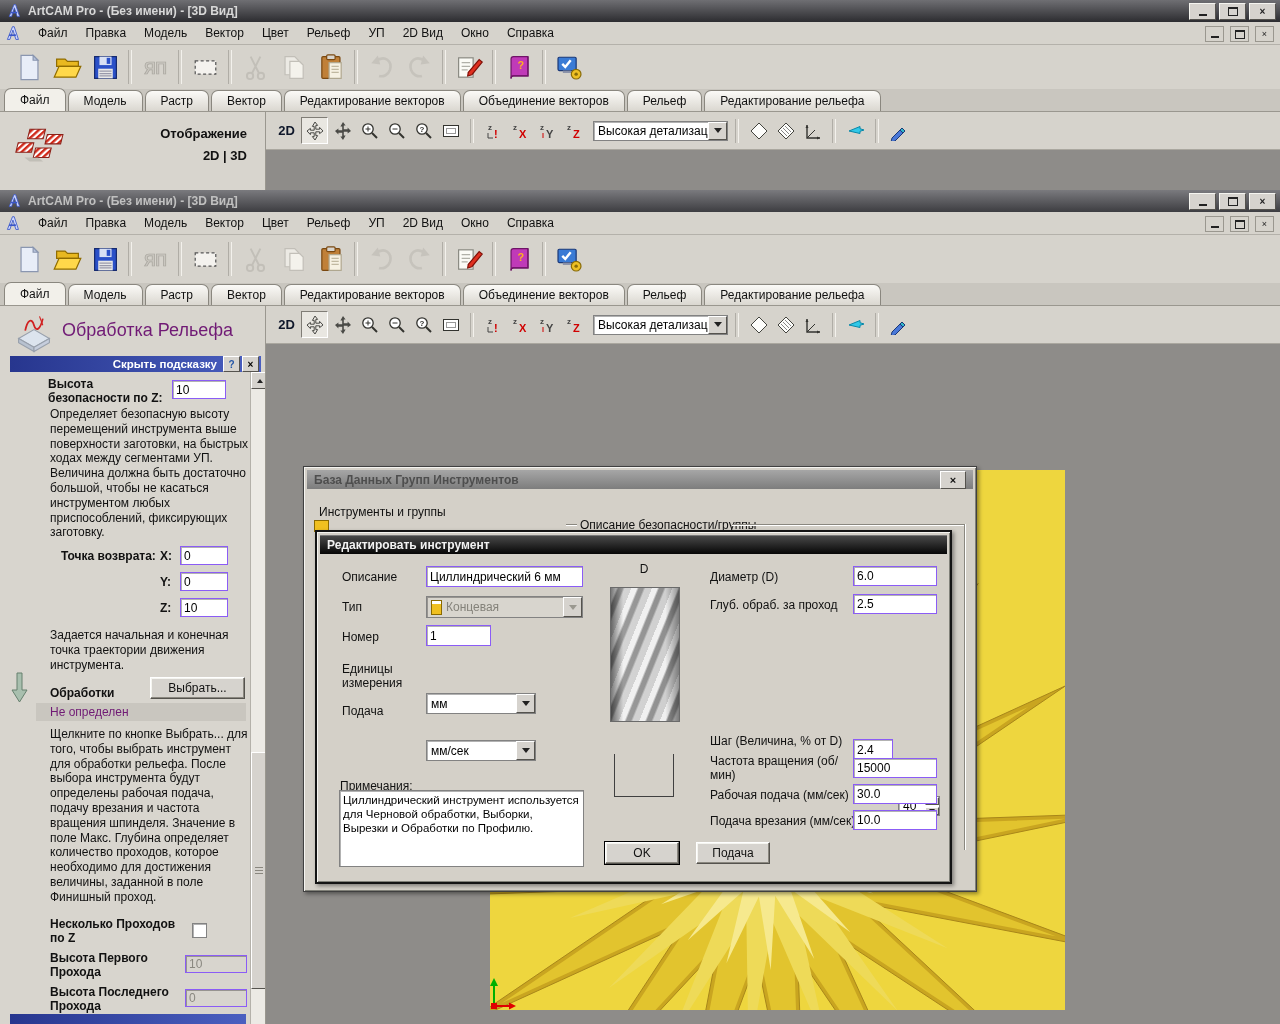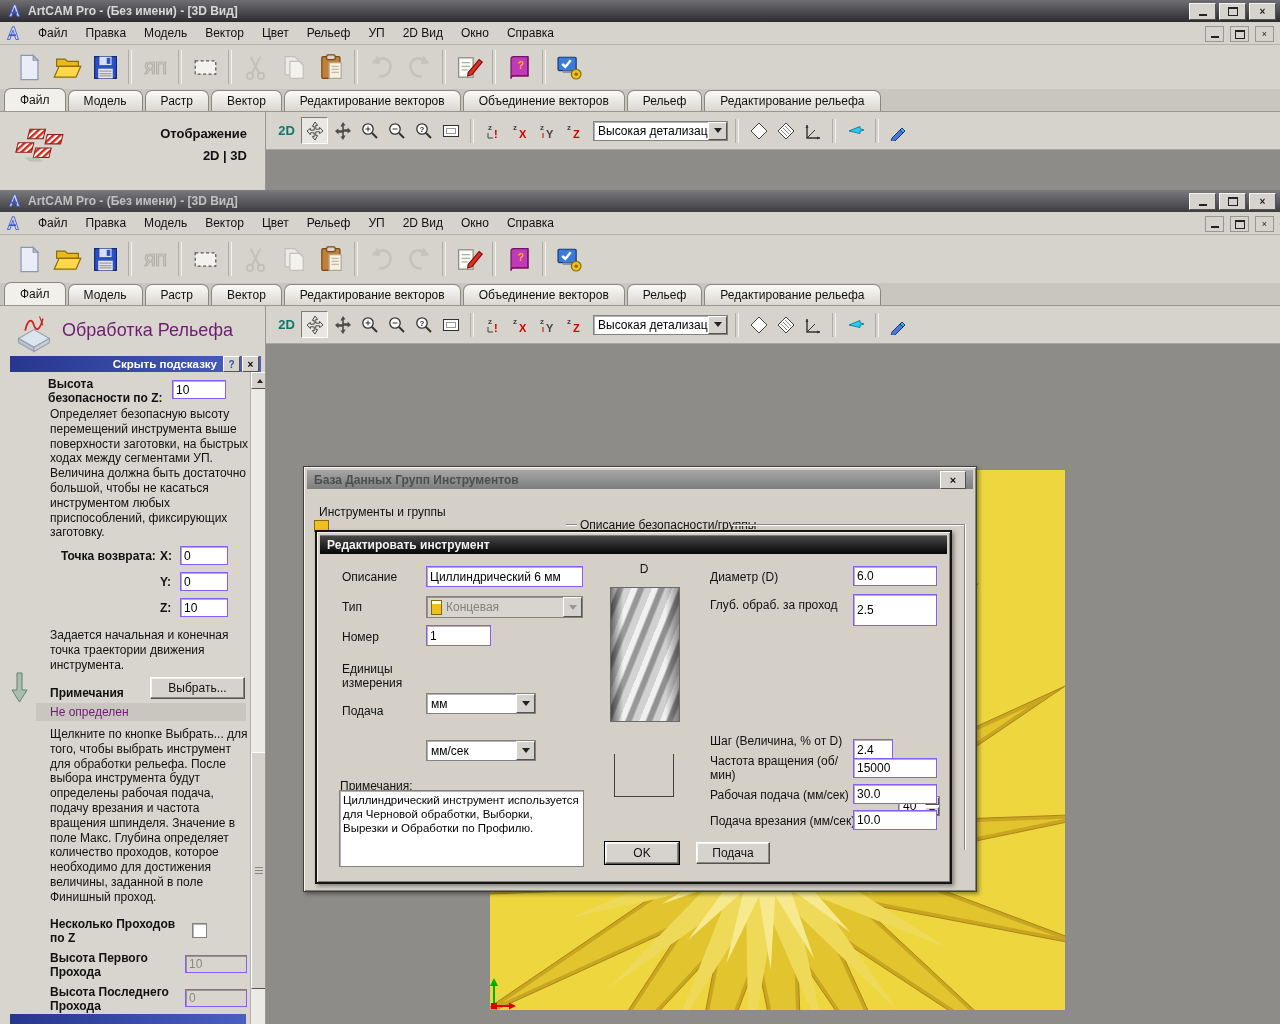--- a/index.html
+++ b/index.html
@@ -29,21 +29,21 @@
   .tsep{width:2px;height:34px;margin:0 4px;border-left:1px solid #b0ada6;border-right:1px solid #f3f1ec;}
   .tabsrow{left:0;width:1280px;height:23px;background:#c9c6bf;display:flex;align-items:flex-end;
            padding-left:4px;box-sizing:border-box;border-bottom:1px solid #9a978f;font-size:12px;}
   .tab{height:20px;line-height:20px;padding:0 15px;background:linear-gradient(180deg,#fbfaf7,#dad7d0);
        border:1px solid #8a877f;border-bottom:none;border-radius:7px 7px 0 0;margin-right:2px;color:#111;white-space:nowrap;}
   .tab.active{background:#f2f0ea;height:22px;line-height:22px;font-weight:normal;}
   
   .sidepanel{background:#d8d5ce;border-right:1px solid #9a978f;box-sizing:border-box;}
   .viewbar{background:#d6d3cc;border-bottom:1px solid #aaa79f;display:flex;align-items:center;
            padding-left:8px;box-sizing:border-box;gap:2px;}
-  .vbtn{width:25px;height:25px;display:flex;align-items:center;justify-content:center;font-size:13px;font-weight:bold;color:#0f766e;}
+  .vbtn{width:25px;height:25px;display:flex;align-items:center;justify-content:center;font-size:13px;font-weight:bold;color:#0f172a;}
   .vbtn svg{width:20px;height:20px;}
   .vbtn.pressed{background:#e9e7e1;border:1px solid;border-color:#807d76 #fff #fff #807d76;}
   .vsep{width:2px;height:24px;margin:0 5px;border-left:1px solid #b0ada6;border-right:1px solid #f3f1ec;}
   .combo{background:#fff;border:1px solid #828282;box-shadow:inset 1px 1px 0 rgba(0,0,0,.3);
          display:flex;align-items:center;font-size:12px;box-sizing:border-box;position:relative;}
   .combo .cval{flex:1;padding-left:4px;white-space:nowrap;overflow:hidden;}
   .cbtn{width:17px;align-self:stretch;background:#d6d3ce;border:1px solid;border-color:#fff #55534e #55534e #fff;
         display:flex;align-items:center;justify-content:center;}
   .tri-d{width:0;height:0;border-left:4px solid transparent;border-right:4px solid transparent;border-top:5px solid #222;}
   .tri-u{width:0;height:0;border-left:3px solid transparent;border-right:3px solid transparent;border-bottom:4px solid #222;}
@@ -732,21 +732,21 @@
   <div class="abs lbl b" style="left:160px;top:243px">X:</div>
   <input class="abs inp" style="left: 180px; top: 240px; width: 48px; height: 19px;" value="0">
   <div class="abs lbl b" style="left:160px;top:269px">Y:</div>
   <input class="abs inp" style="left: 180px; top: 266px; width: 48px; height: 19px;" value="0">
   <div class="abs lbl b" style="left:160px;top:295px">Z:</div>
   <input class="abs inp" style="left: 180px; top: 292px; width: 48px; height: 19px;" value="10">
   <div class="abs help" style="left:50px;top:322px;width:200px">Задается начальная и конечная точка траектории движения инструмента.</div>
   <svg class="abs" style="left:10px;top:366px" width="19" height="34">
         <use href="#i-greendown"></use>
       </svg>
-  <div class="abs lbl b" style="left:50px;top:380px">Примечания</div>
+  <div class="abs lbl b" style="left:50px;top:380px">Обработки</div>
   <div class="abs btn" style="left:150px;top:371px;width:95px;height:22px">Выбрать...</div>
   <div class="abs statusstrip" style="left:36px;top:397px;width:210px;height:18px"></div>
   <div class="abs red" style="left:50px;top:399px">Не определен</div>
   <div class="abs help" style="left:50px;top:421px;width:200px">Щелкните по кнопке Выбрать... для того, чтобы выбрать инструмент для обработки рельефа. После выбора инструмента будут определены рабочая подача, подачу врезания и частота вращения шпинделя. Значение в поле Макс. Глубина определяет количество проходов, которое необходимо для достижения величины, заданной в поле Финишный проход.</div>
   <div class="abs lbl b" style="left:50px;top:611px;width:140px">Несколько Проходов по Z</div>
   <span class="abs checkbox" style="left:192px;top:617px"></span>
   <div class="abs lbl b" style="left:50px;top:645px;width:125px">Высота Первого Прохода</div>
   <input class="abs inp dis" style="left: 185px; top: 649px; width: 62px; height: 18px;" disabled="" value="10">
   <div class="abs lbl b" style="left:50px;top:679px;width:135px">Высота Последнего Прохода</div>
   <input class="abs inp dis" style="left: 185px; top: 683px; width: 62px; height: 18px;" disabled="" value="0">
@@ -807,21 +807,21 @@
   </div>
 
   <div class="abs lbl" style="left:293px;top:30px;width:68px;text-align:center">D</div>
   <div class="abs dimline" style="left:293px;top:48px;width:68px;height:1px"></div>
   <div class="abs cylinder" style="left:293px;top:55px;width:68px;height:133px"></div>
   <div class="abs ushape" style="left:297px;top:222px;width:58px;height:42px"></div>
 
   <div class="abs lbl" style="left:393px;top:38px;white-space:nowrap">Диаметр (D)</div>
   <input class="abs inp" style="left: 536px; top: 34px; width: 84px; height: 20px;" value="6.0">
   <div class="abs lbl" style="left:393px;top:66px;white-space:nowrap">Глуб. обраб. за проход</div>
-  <input class="abs inp" style="left: 536px; top: 62px; width: 84px; height: 32px;" value="2.5">
+  <input class="abs inp" style="left: 536px; top: 62px; width: 84px; height: 20px;" value="2.5">
   <div class="abs lbl" style="left:393px;top:202px;white-space:nowrap">Шаг (Величина, % от D)</div>
   <input class="abs inp" style="left: 536px; top: 207px; width: 40px; height: 22px;" value="2.4">
   <div class="abs combo" style="left:581px;top:198px;width:42px;height:20px">
     <span class="cval">40</span>
     <span class="spin">
           <span class="spbtn">
             <span class="tri-u"></span>
           </span>
           <span class="spbtn">
             <span class="tri-d2"></span>

